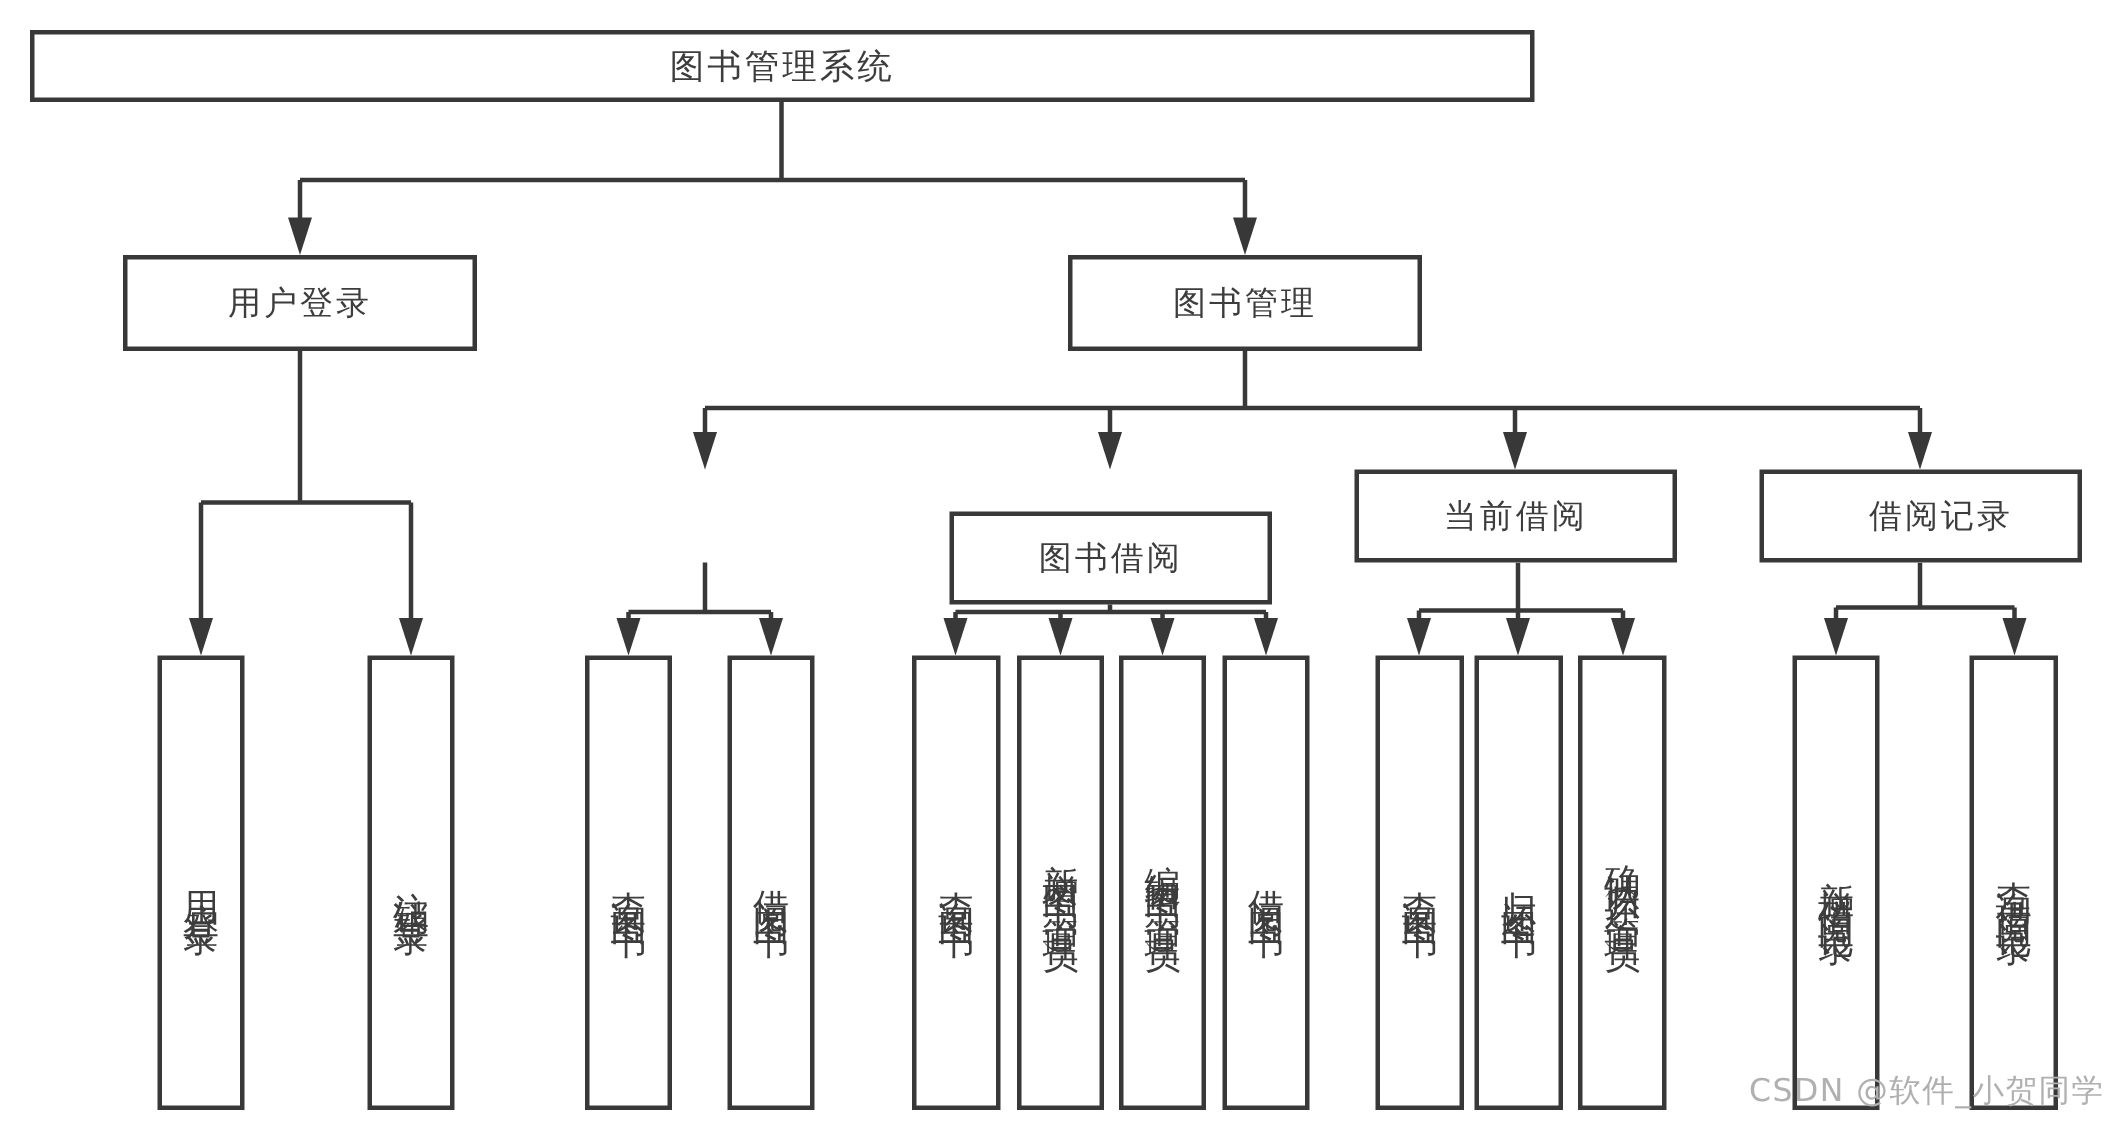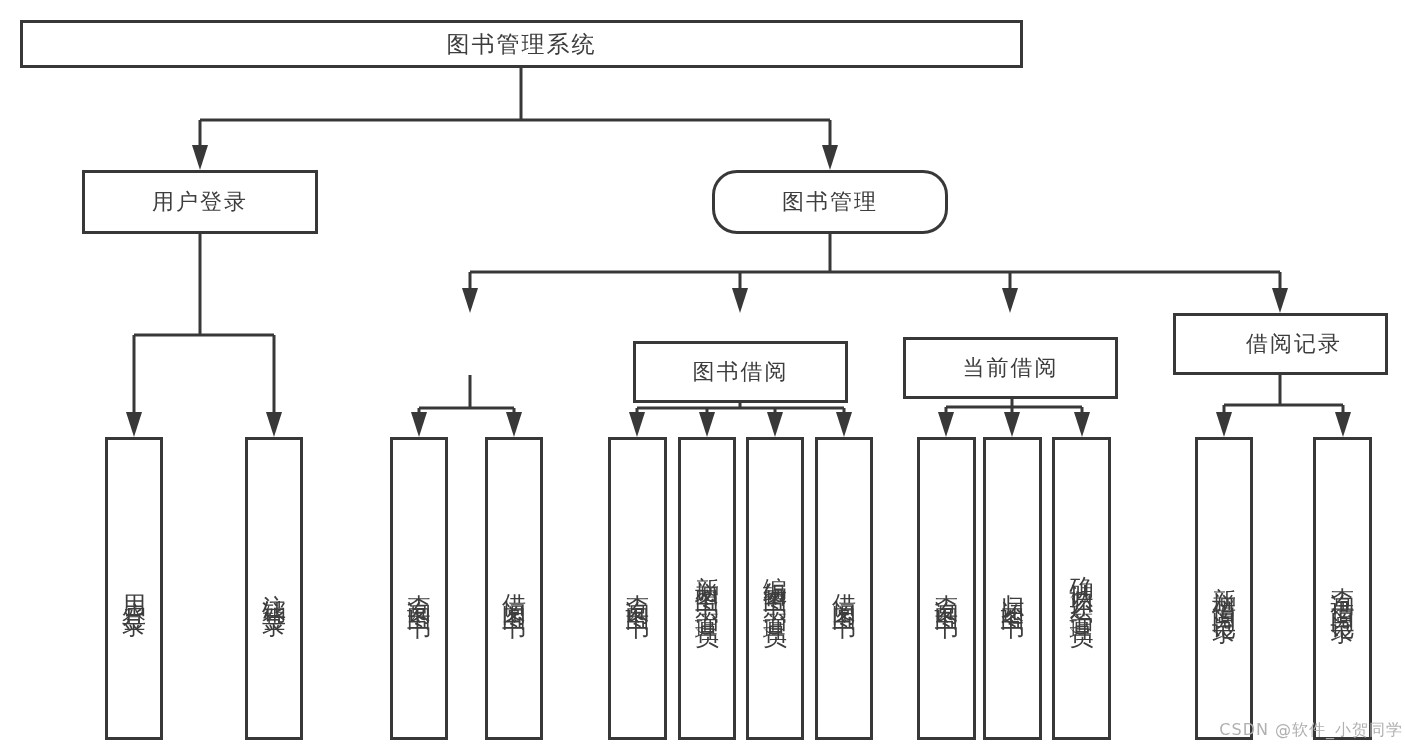--- a/index.html
+++ b/index.html
@@ -39,21 +39,21 @@
     text-orientation: mixed;
     font-size: 24px;
     letter-spacing: 7px;
     line-height: 1;
   }
 
   .watermark {
     position: absolute;
     right: 2px;
     bottom: 6px;
-    font-size: 16px;
+    font-size: 21px;
     color: #b0b0b0;
     letter-spacing: 1px;
     white-space: nowrap;
   }
 </style>
 </head>
 <body>
 
 <div class="canvas">
 
@@ -88,28 +88,28 @@
     </g>
   </svg>
 
   <div class="node h-node root-node" style="left:20px; top:20px; width:1003px; height:48px;">
     <span>图书管理系统</span>
   </div>
 
   <div class="node h-node" style="left:82px; top:170px; width:236px; height:64px;">
     <span>用户登录</span>
   </div>
-  <div class="node h-node" style="left:712px; top:170px; width:236px; height:64px;border-radius:25px;">
+  <div class="node h-node" style="left:712px; top:170px; width:236px; height:64px;">
     <span>图书管理</span>
   </div>
 
   <div class="node h-node" style="left:633px; top:313px; width:215px; height:62px;margin-top:28px;">
     <span>图书借阅</span>
   </div>
-  <div class="node h-node" style="left:903px; top:313px; width:215px; height:62px;margin-top:24px;">
+  <div class="node h-node" style="left:903px; top:313px; width:215px; height:62px;">
     <span>当前借阅</span>
   </div>
   <div class="node h-node" style="left:1173px; top:313px; width:215px; height:62px;padding-left:27px;">
     <span>借阅记录</span>
   </div>
 
   <div class="node leaf" style="left:105px; top:437px; width:58px; height:303px;">
     <span>用户登录</span>
   </div>
   <div class="node leaf" style="left:245px; top:437px; width:58px; height:303px;">

